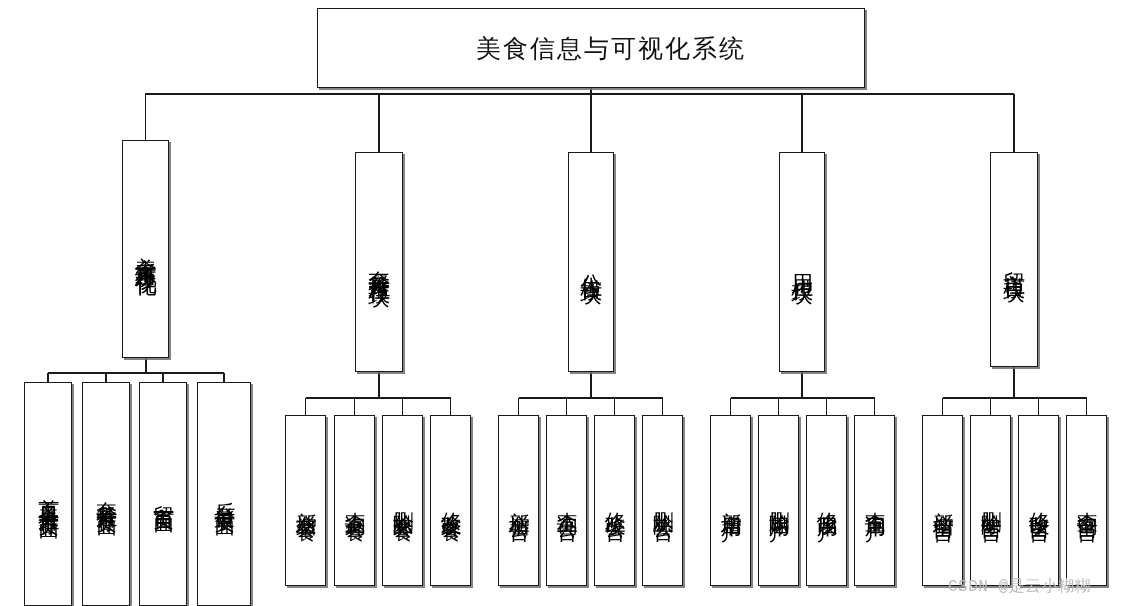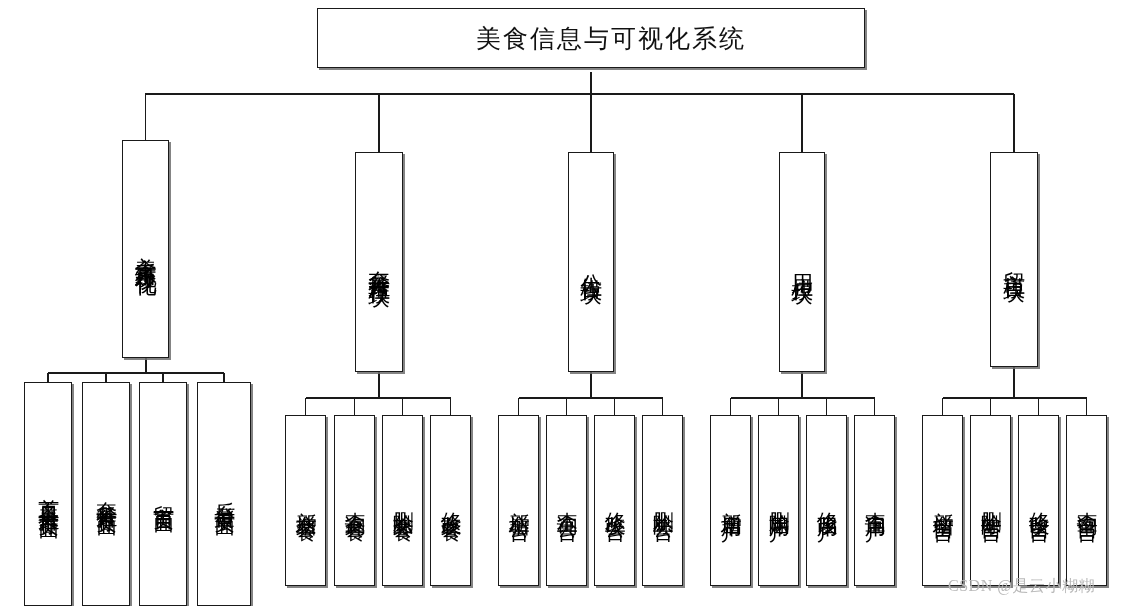--- a/index.html
+++ b/index.html
@@ -59,21 +59,21 @@
   .node.leaf-tall .vlabel {
     font-size: 21px;
   }
   #watermark {
     position: absolute;
     left: 948px;
     top: 576px;
     font-size: 16px;
     color: #b9b9b9;
     white-space: nowrap;
-    font-family: Liberation Serif, serif;
+    font-family: Liberation Mono, monospace;
     letter-spacing: 0.5px;
   }
 </style>
 </head>
 <body>
 
 <div id="diagram-root">
 
   <svg id="edge-layer" viewBox="0 0 1134 606" width="1134" height="606" xmlns="http://www.w3.org/2000/svg">
       <line x1="591" y1="72" x2="591" y2="94" stroke="#1a1a1a" stroke-width="2" shape-rendering="crispEdges"></line>
@@ -108,21 +108,21 @@
       <line x1="874.5" y1="398" x2="874.5" y2="415" stroke="#1a1a1a" stroke-width="1.4" shape-rendering="crispEdges"></line>
       <line x1="1014" y1="94" x2="1014" y2="152" stroke="#1a1a1a" stroke-width="1.4" shape-rendering="crispEdges"></line>
       <line x1="1014" y1="367" x2="1014" y2="398" stroke="#1a1a1a" stroke-width="2" shape-rendering="crispEdges"></line>
       <line x1="942.5" y1="398" x2="1086.5" y2="398" stroke="#1a1a1a" stroke-width="1.4" shape-rendering="crispEdges"></line>
       <line x1="942.5" y1="398" x2="942.5" y2="415" stroke="#1a1a1a" stroke-width="1.4" shape-rendering="crispEdges"></line>
       <line x1="990.5" y1="398" x2="990.5" y2="415" stroke="#1a1a1a" stroke-width="1.4" shape-rendering="crispEdges"></line>
       <line x1="1038.5" y1="398" x2="1038.5" y2="415" stroke="#1a1a1a" stroke-width="1.4" shape-rendering="crispEdges"></line>
       <line x1="1086.5" y1="398" x2="1086.5" y2="415" stroke="#1a1a1a" stroke-width="1.4" shape-rendering="crispEdges"></line>
     </svg>
 
-  <div class="node root" id="node-root" style="left: 317px; top: 8px; width: 548px; height: 60px; padding-left: 40px;">
+  <div class="node root" id="node-root" style="left: 317px; top: 8px; width: 548px; height: 80px; padding-left: 40px;">
     <span>美食信息与可视化系统</span>
   </div>
 
   <div id="nodes-layer">
       <div class="node lvl2" style="left: 122px; top: 140px; width: 47px; height: 218px;">
         <span class="vlabel">美食系统可视化</span>
       </div>
       <div class="node leaf leaf-tall" style="left: 24px; top: 382px; width: 48px; height: 224px;">
         <span class="vlabel">首页美食推荐页面</span>
       </div>

